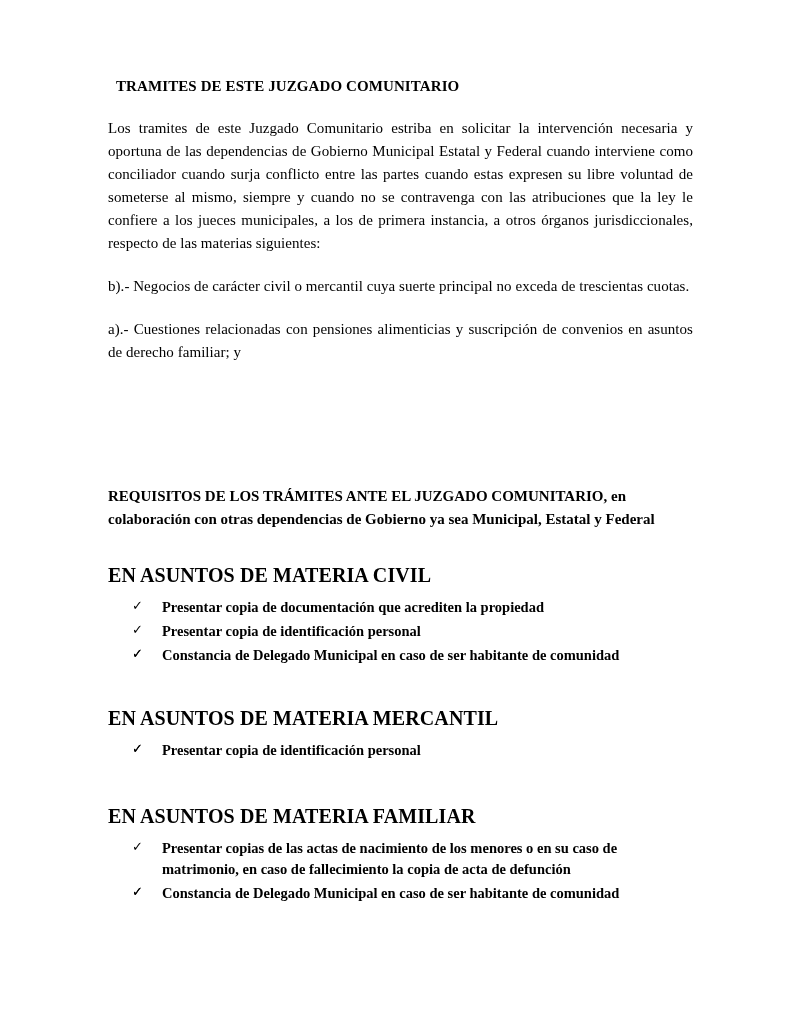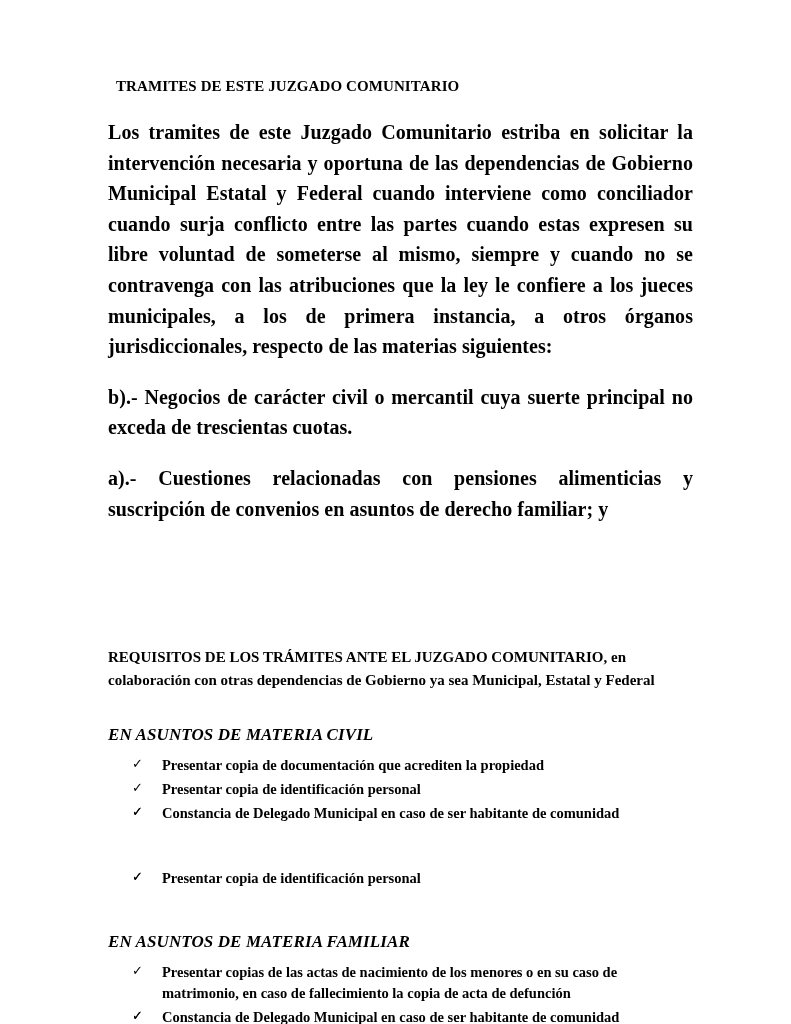--- a/index.html
+++ b/index.html
@@ -22,22 +22,22 @@
     box-sizing: border-box;
     padding: 78px 98px 0 108px;
   }
   .doc-title {
     font-size: 15px;
     font-weight: bold;
     letter-spacing: 0.1px;
     margin: 0 0 22px 8px;
   }
   .para {
-    font-size: 20px;
-    font-weight: bold;
+    font-size: 15px;
+    font-weight: normal;
     text-align: justify;
     line-height: 1.53;
     margin: 0 0 20px 0;
     letter-spacing: 0.05px;
   }
   .para.justified {
     text-align: justify;
     text-align-last: left;
   }
   .spacer-lg {
@@ -46,25 +46,24 @@
   .section-heading {
     font-size: 15px;
     font-weight: bold;
     line-height: 1.5;
     margin: 16px 0 4px 0;
   }
   .section-heading .normalcase {
     font-weight: bold;
   }
   .sub-heading {
-    font-size: 17px;
+    font-size: 20px;
     font-weight: bold;
     margin: 0 0 10px 0;
     letter-spacing: 0.1px;
-    font-style: italic;
   }
   .block-gap-1 { height: 30px; }
   .block-gap-2 { height: 38px; }
   .block-gap-3 { height: 40px; }
   .list {
     margin: 0 0 0 24px;
     padding: 0;
     list-style: none;
   }
   .list li {
@@ -110,20 +109,21 @@
   <h2 class="sub-heading">EN ASUNTOS DE MATERIA CIVIL</h2>
   <ul class="list">
     <li><span class="check">✓</span><span class="txt">Presentar copia de documentación  que acrediten la propiedad</span></li>
     <li><span class="check">✓</span><span class="txt">Presentar copia de identificación personal</span></li>
     <li><span class="check">✓</span></li>
     <li><span class="check">✓</span><span class="txt">Constancia de Delegado Municipal  en caso de ser habitante de comunidad</span></li>
   </ul>
 
   <div class="block-gap-2"></div>
 
+  <h2 class="sub-heading">EN ASUNTOS DE MATERIA MERCANTIL</h2>
   <ul class="list">
     <li><span class="check">✓</span></li>
     <li><span class="check">✓</span><span class="txt">Presentar copia de identificación personal</span></li>
   </ul>
 
   <div class="block-gap-3"></div>
 
   <h2 class="sub-heading">EN ASUNTOS  DE MATERIA  FAMILIAR</h2>
   <ul class="list">
     <li><span class="check">✓</span><span class="txt">Presentar  copias de las actas de nacimiento de los menores  o en su caso de matrimonio, en caso de fallecimiento la copia de acta de defunción</span></li>

